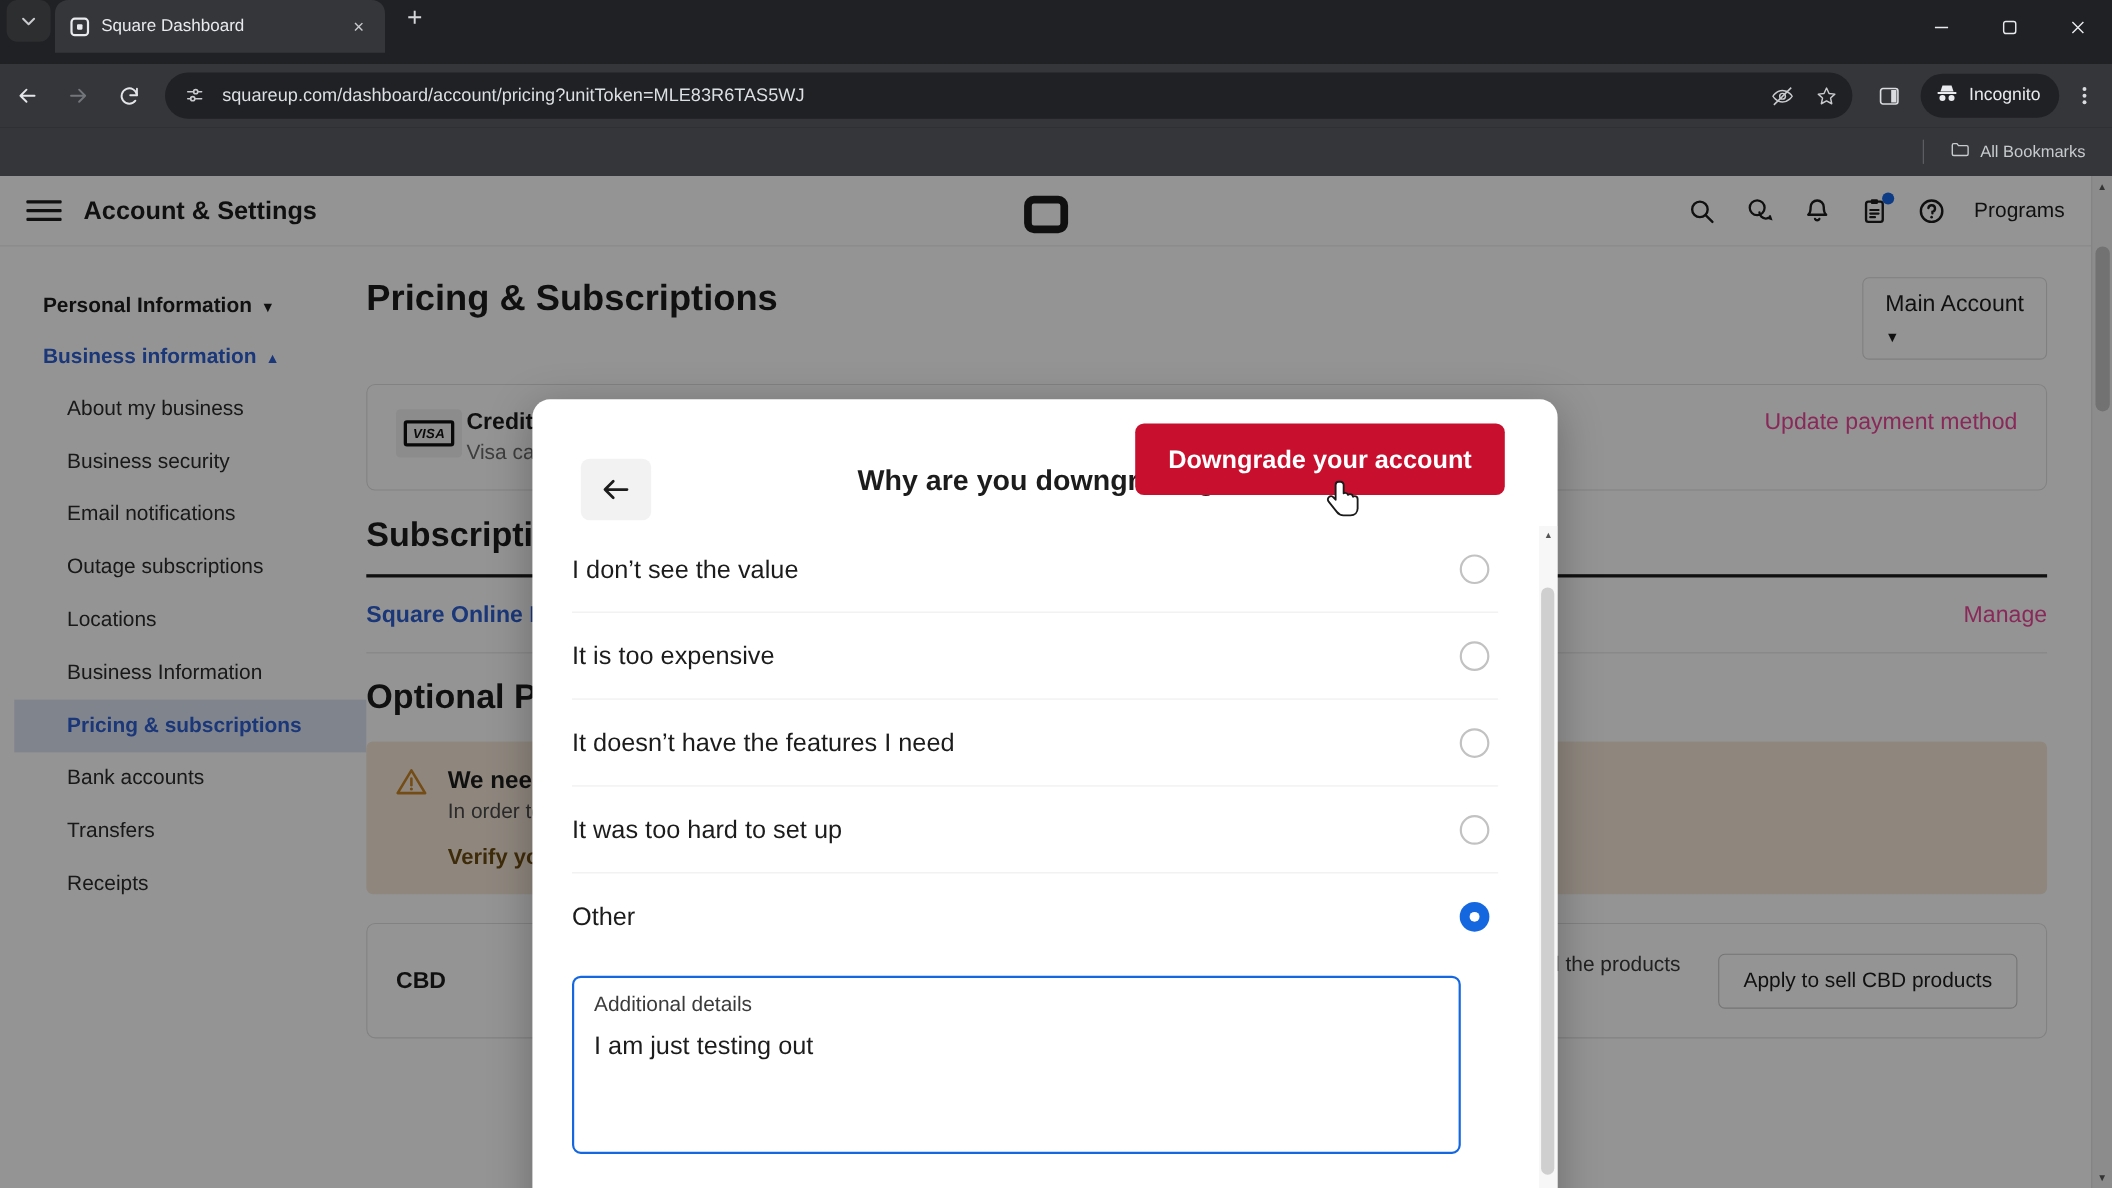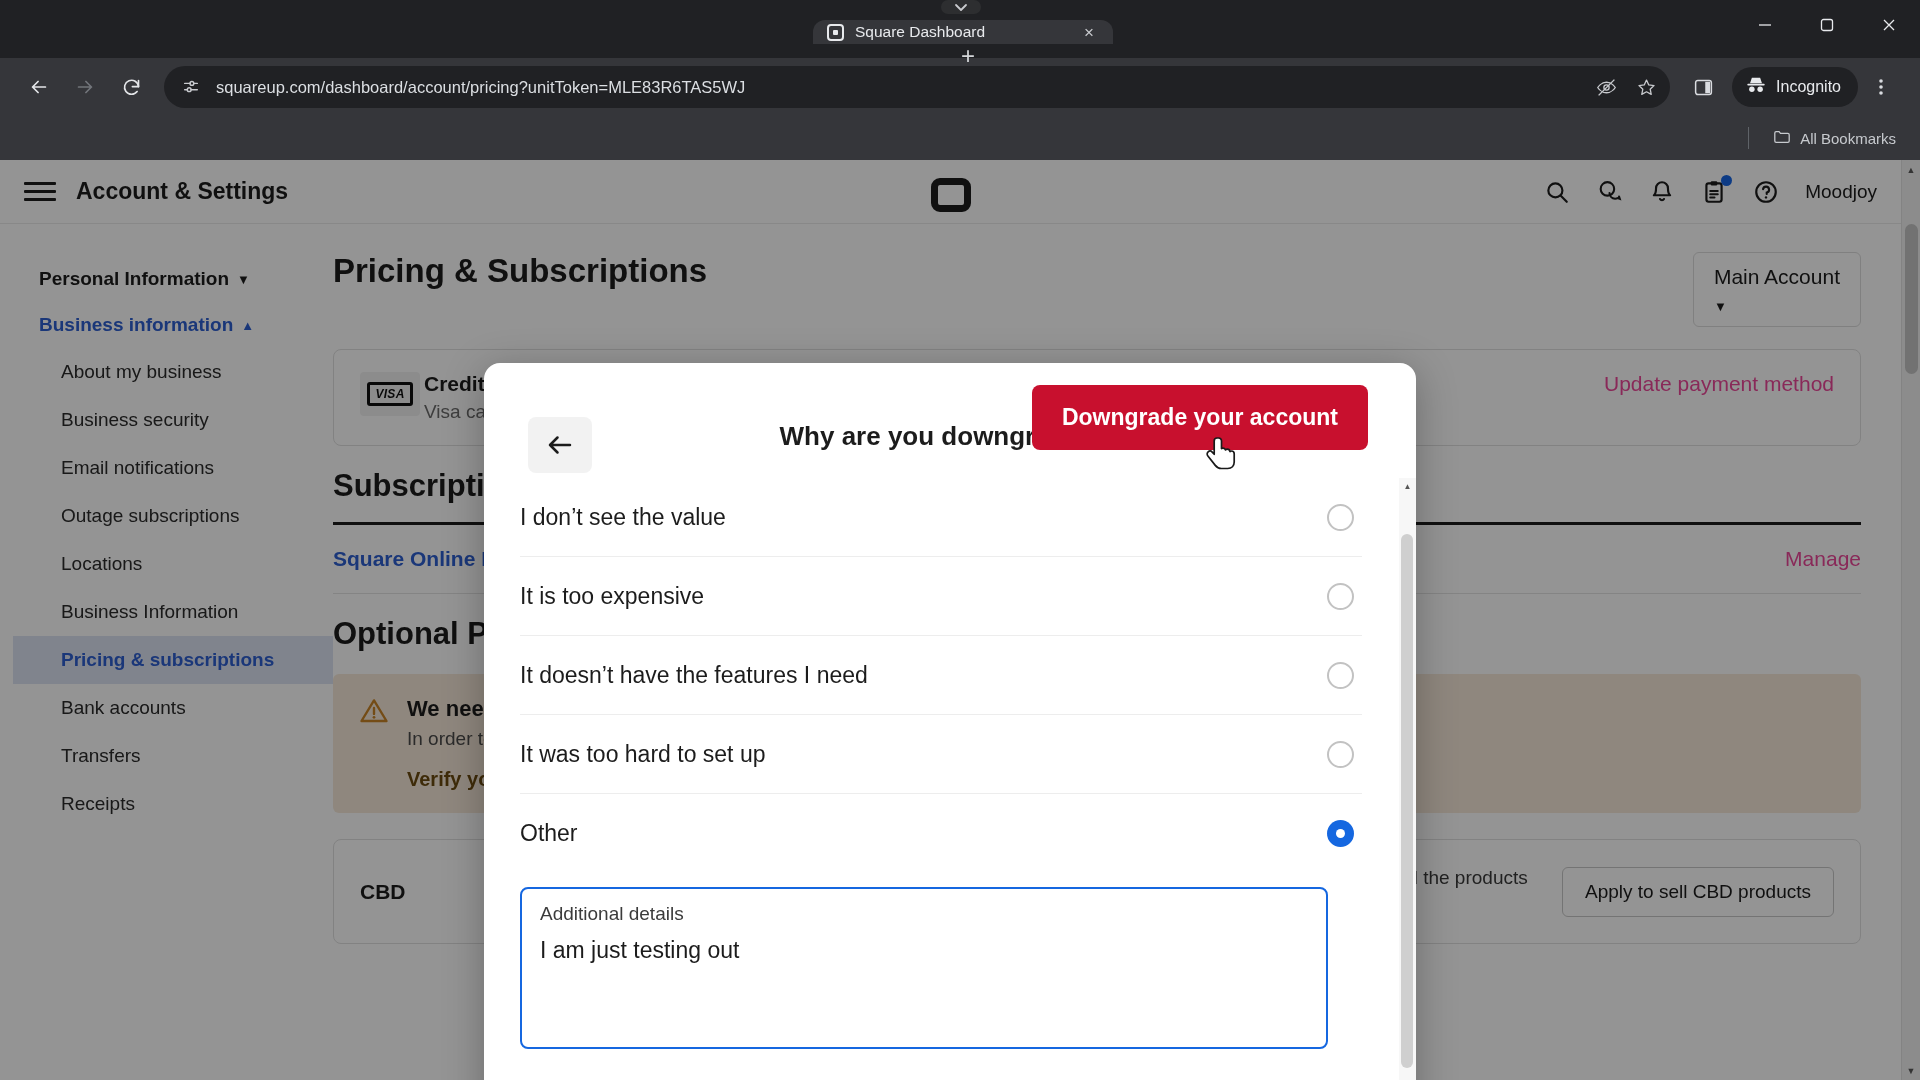--- a/index.html
+++ b/index.html
@@ -8,21 +8,21 @@
     overflow: hidden;
     font-family: "Liberation Sans", sans-serif;
     background: #202124;
   }
 
   
   .browser { width: 1920px; height: 1080px; position: relative; background:#202124; }
 
   .tabstrip {
     height: 58px; background: #202124;
-    display: flex; align-items: center; padding-left: 6px; position: relative; flex-direction: column;
+    display: flex; align-items: flex-start; padding-left: 6px; position: relative;
   }
   .tab-search-btn {
     width: 40px; height: 38px; margin-bottom: 6px; margin-right:4px;
     background: #2d2e30; border-radius: 10px;
     display:flex; align-items:center; justify-content:center;
     color:#c8cace;
   }
   .tab {
     height: 48px; width: 300px;
     background: #35363a; border-radius: 12px 12px 0 0;
@@ -53,21 +53,21 @@
     color:#d4d6d9; font-size:24px; font-weight:300; line-height:1;
   }
   .wincontrols {
     position:absolute; right:0; top:0; height:50px; display:flex; align-items:center;
   }
   .wc { width:62px;height:50px;display:flex;align-items:center;justify-content:center;color:#e8eaed; }
   .wc svg { display:block; }
 
   .toolbar {
     height: 58px; background:#35363a;
-    display:flex; align-items:center; gap: 4px; padding: 0 18px;
+    display:flex; align-items:center; gap: 4px; padding: 0 4px;
   }
   .navbtn {
     width:42px;height:42px;border-radius:50%;
     display:flex;align-items:center;justify-content:center; color:#e3e5e8;
   }
   .navbtn.disabled { color:#72757a; }
   .omnibox {
     flex:1; height:42px; background:#202124; border-radius:21px;
     display:flex; align-items:center; padding: 0 6px 0 14px; gap:12px; margin:0 8px;
     position:relative;
@@ -414,21 +414,21 @@
               </svg>
             <span class="sq-badge"></span>
           </span>
           <span class="sq-ic">
             <svg width="26" height="26" viewBox="0 0 24 24">
                 <circle cx="12" cy="12" r="9" stroke="currentColor" stroke-width="2" fill="none"></circle>
                 <path d="M9.3 9.3a2.8 2.8 0 1 1 3.4 3.2v1.3" stroke="currentColor" stroke-width="2" fill="none" stroke-linecap="round"></path>
                 <circle cx="12" cy="17" r="1.1" fill="currentColor"></circle>
               </svg>
           </span>
-          <span class="sq-user">Moodjoy</span>
+          <span class="sq-user">Programs</span>
         </div>
       </div>
 
       <div class="sq-body">
 
         <div class="sq-sidebar">
           <div class="side-group">
             <span>Personal Information</span>
             <span class="chev">▼</span>
           </div>

